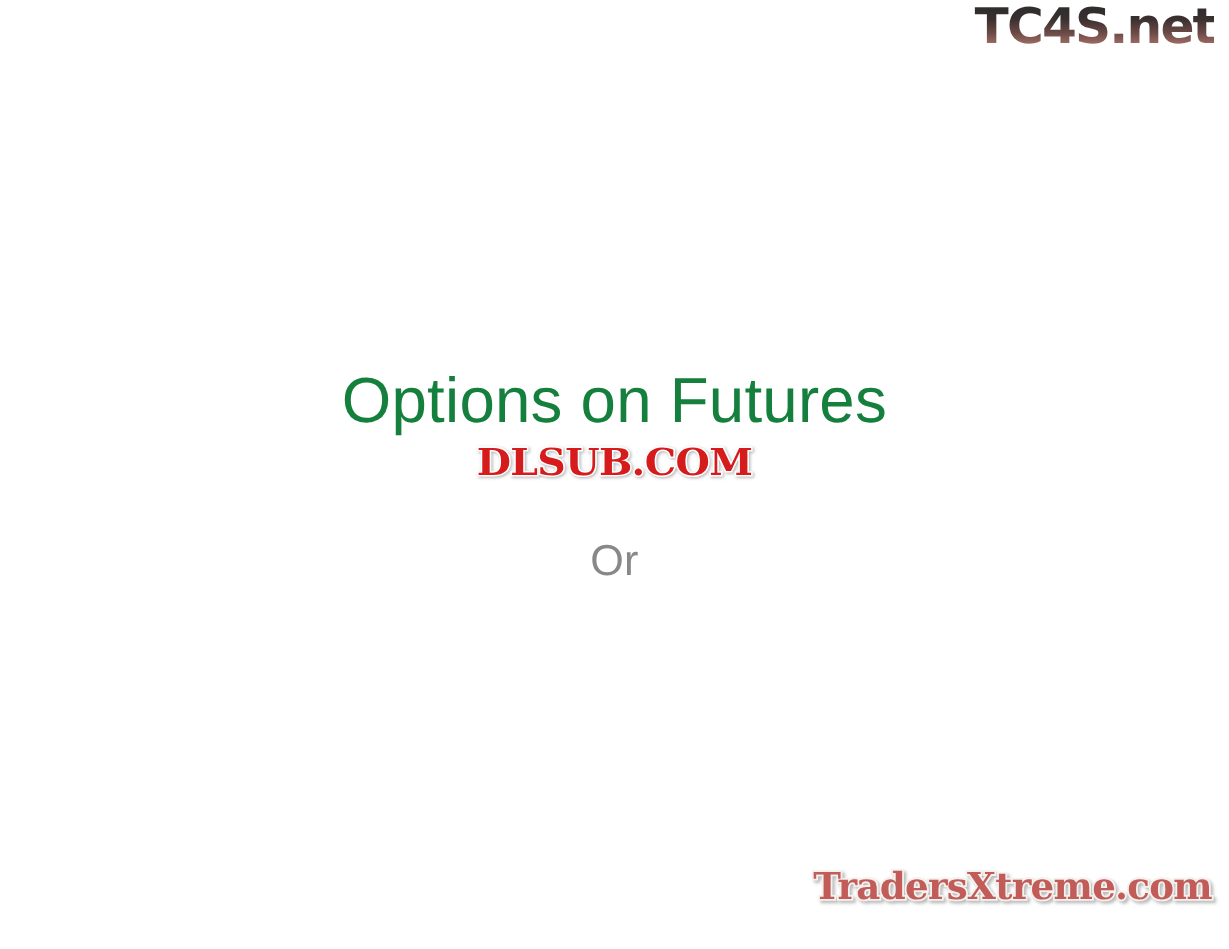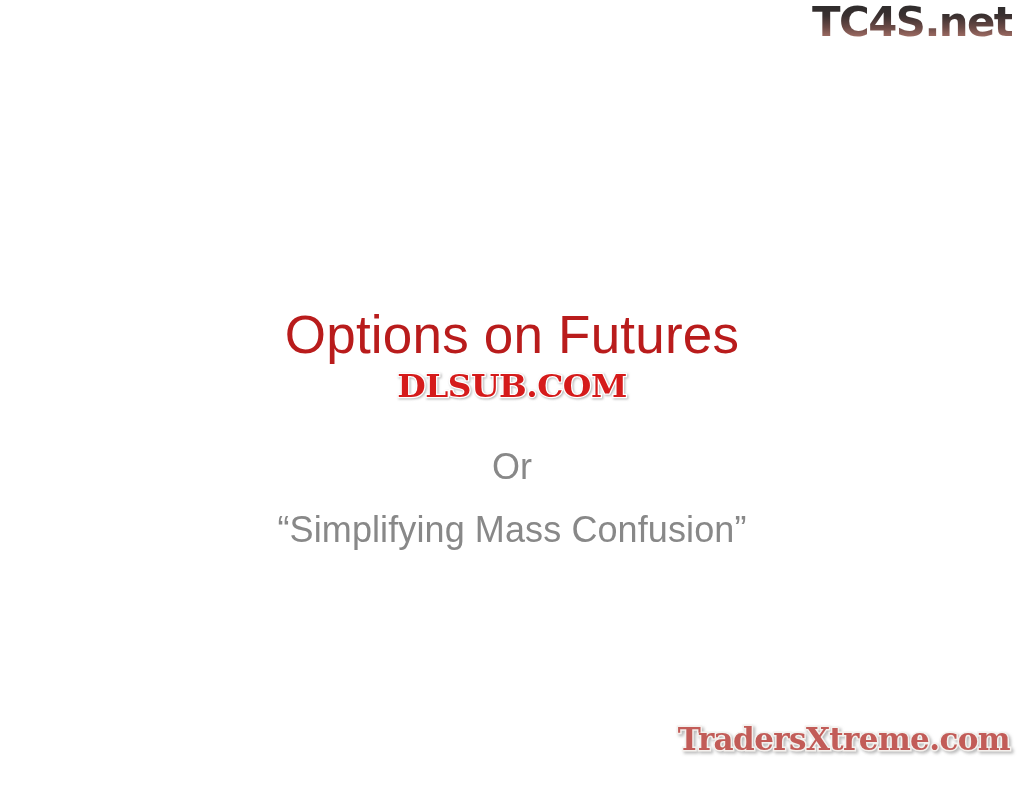--- a/index.html
+++ b/index.html
@@ -55,21 +55,21 @@
     top: 305px;
     text-align: center;
   }
 
   .slide-title {
     margin: 0;
     font-family: "Liberation Sans", sans-serif;
     font-weight: normal;
     font-size: 53px;
     line-height: 1.12;
-    color: #b91c1c;
+    color: #15803d;
     letter-spacing: 0.2px;
   }
 
   
   .watermark-wrap {
     position: relative;
     margin-top: 6px;
     height: 40px;
     padding-left: 30px;
   }
@@ -160,21 +160,20 @@
 
     <h1 class="slide-title">Options on Futures</h1>
 
     <div class="watermark-wrap">
       <div class="watermark-under">DLSUB.COM</div>
       <div class="watermark">DLSUB.COM</div>
     </div>
 
     <div class="subtitle-block">
       <p class="subtitle-line">Or</p>
-      <p class="subtitle-line">“Simplifying Mass Confusion”</p>
     </div>
 
   </div>
 
   <div class="brand-bottom-under">TradersXtreme.com</div>
   <div class="brand-bottom">TradersXtreme.com</div>
 
 </div>
 
 </body></html>

